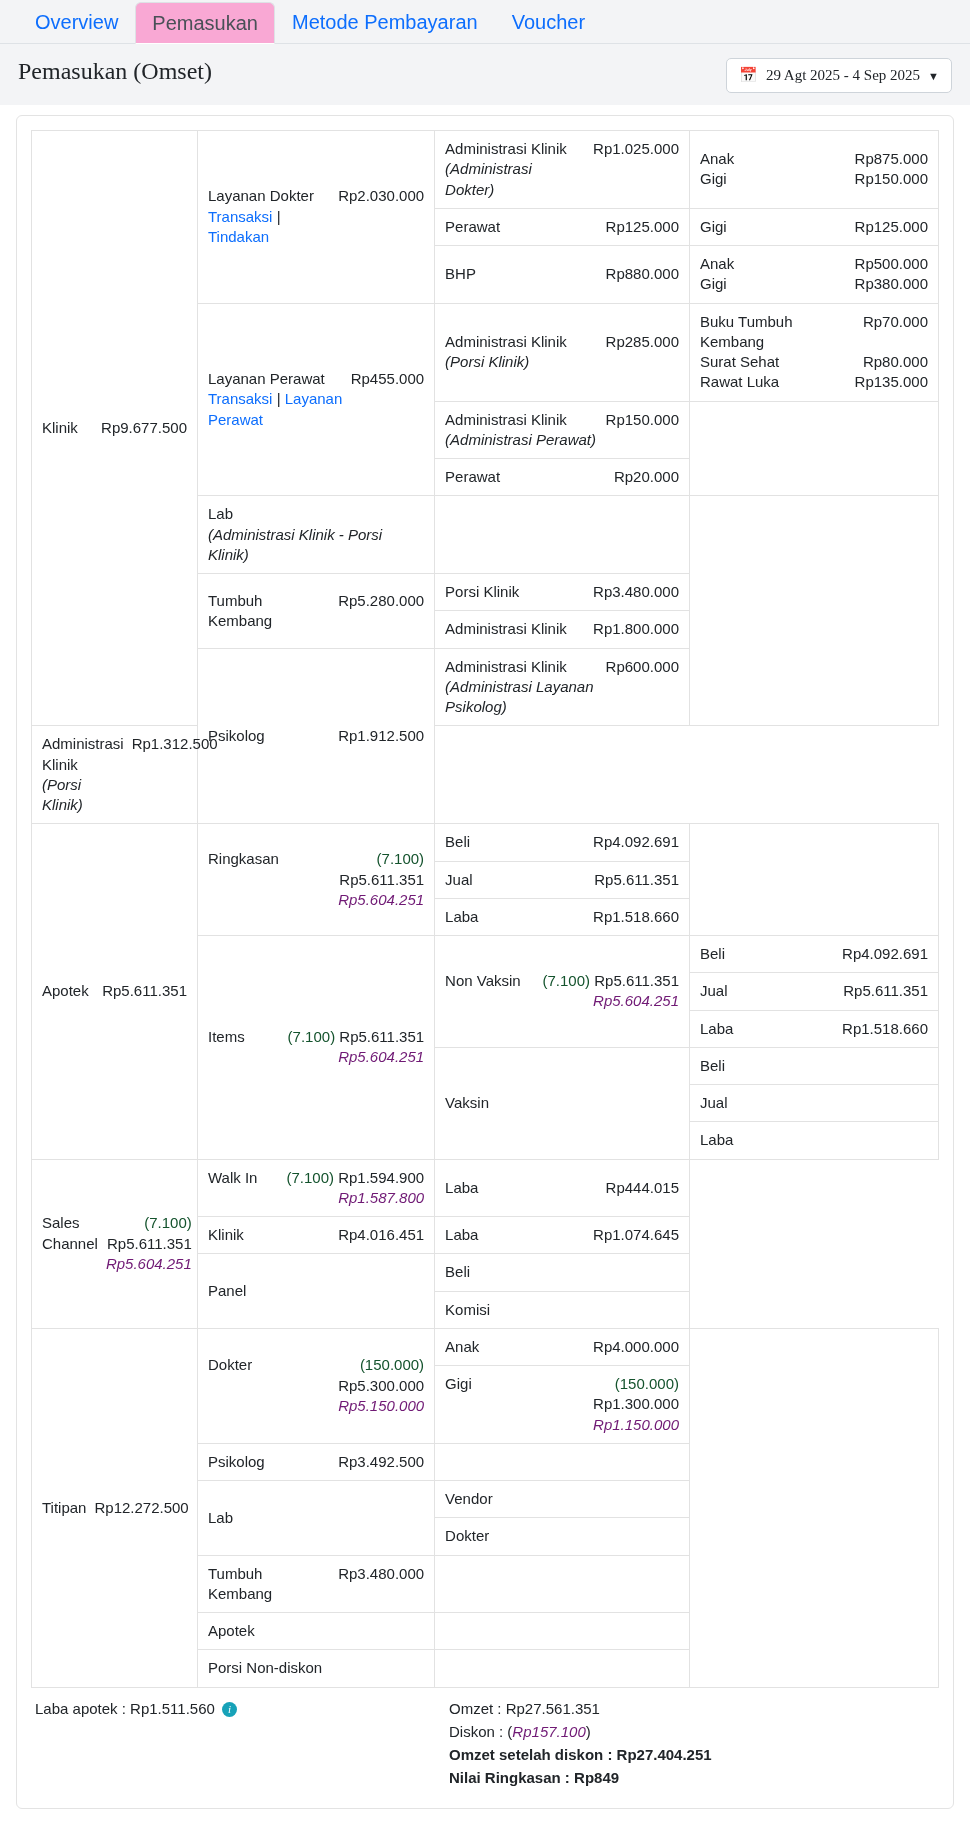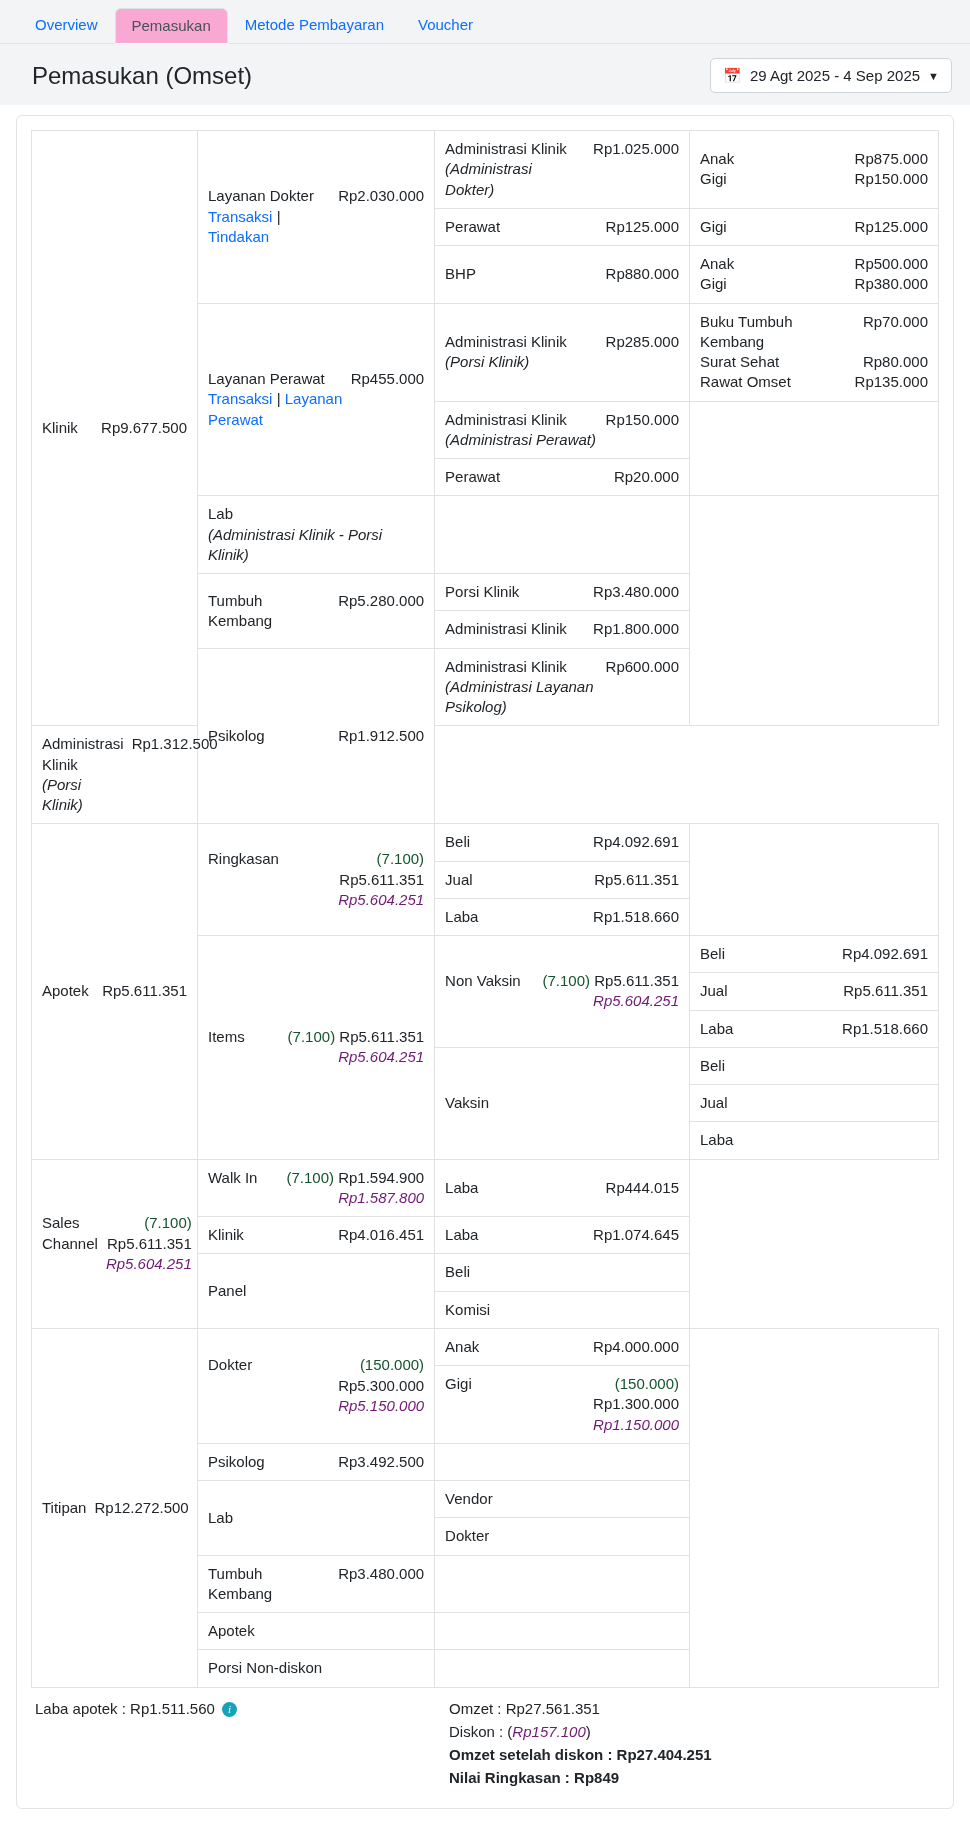--- a/index.html
+++ b/index.html
@@ -15,42 +15,43 @@
     display:flex;
     align-items:flex-end;
     gap:0;
     padding: 6px 18px 0 18px;
     background: #f3f4f6;
     border-bottom:1px solid #dee2e6;
     height: 44px;
   }
   .tab {
     padding: 9px 16px;
-    font-size: 15px;
+    font-size: 20px;
     color: #0d6efd;
     cursor: pointer;
     border:1px solid transparent;
     border-radius: 6px 6px 0 0;
     background: transparent;
     white-space: nowrap;
     line-height:1.1;
   }
   .tab.active {
     color: #495057;
     background:#f9a8d4;
     border-color:#dee2e6;
     border-bottom-color:#ffffff;
     margin-bottom:-1px;
   }
   .page-head {
     display:flex;
-    align-items:center;
+    align-items:flex-start;
     justify-content:space-between;
-    padding: 14px 18px 12px 32px;
+    padding: 14px 18px 12px 18px;
     background:#f3f4f6;
+    font-family:Liberation Serif, serif;
   }
   .page-title {
     font-size: 24px;
     font-weight: 400;
     color:#212529;
   }
   .daterange {
     display:flex;
     align-items:center;
     gap:8px;
@@ -251,21 +252,21 @@
     <td>
       <div class="kv">
         <span class="k">Buku Tumbuh Kembang</span>
         <span class="v">Rp70.000</span>
       </div>
       <div class="kv">
         <span class="k">Surat Sehat</span>
         <span class="v">Rp80.000</span>
       </div>
       <div class="kv">
-        <span class="k">Rawat Omset</span>
+        <span class="k">Rawat Luka</span>
         <span class="v">Rp135.000</span>
       </div>
     </td>
   </tr>
   <tr>
     <td>
       <div class="kv">
         <span class="k">
           <span>Administrasi Klinik</span><br>
           <span class="ital">(Administrasi Perawat)</span>

